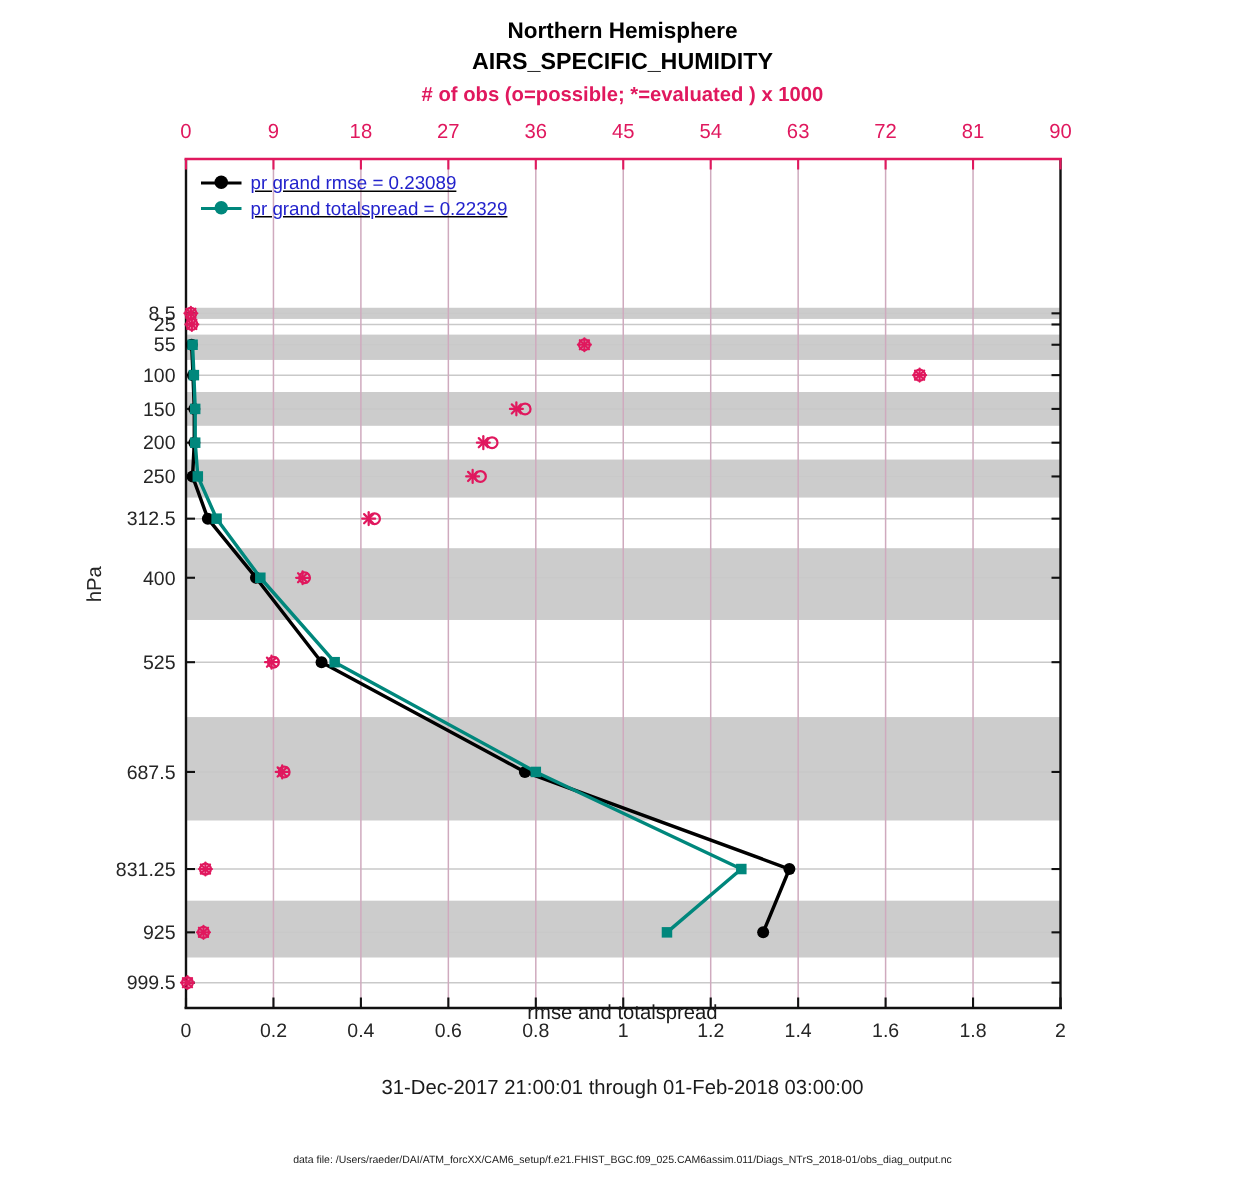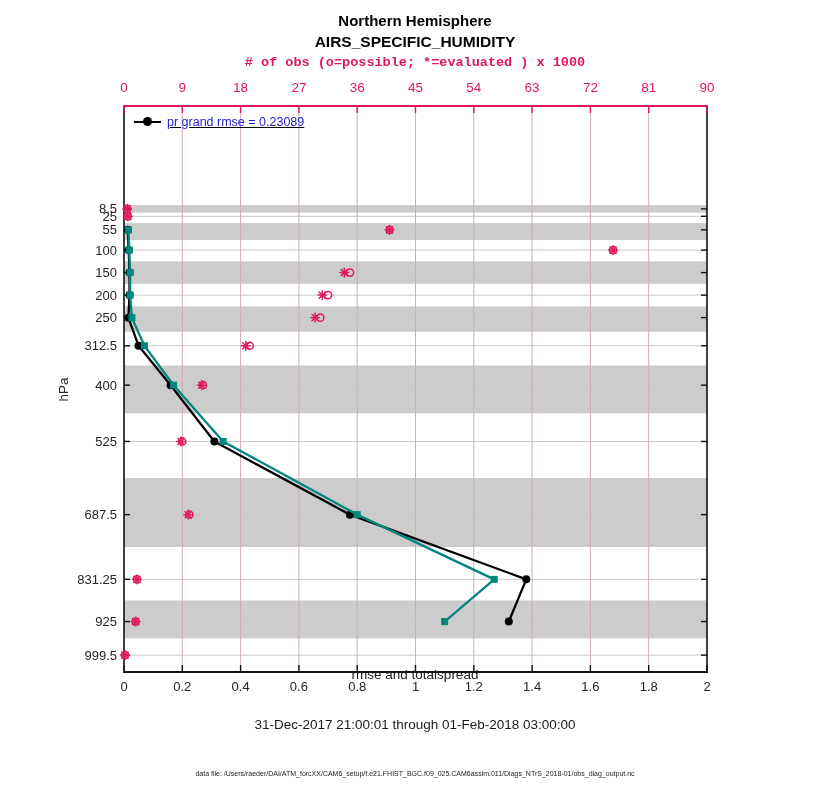--- a/index.html
+++ b/index.html
@@ -3,21 +3,21 @@
 <meta charset="utf-8">
 <style>
   html,body{margin:0;padding:0;background:#ffffff;}
   .fig{
     position:relative;width:830px;height:800px;background:#ffffff;overflow:hidden;
     font-family:"Liberation Sans","DejaVu Sans",sans-serif;
   }
   .abs{position:absolute;}
   .title1{left:0;top:12px;width:830px;text-align:center;font-size:15px;font-weight:bold;color:#000;}
   .title2{left:0;top:33px;width:830px;text-align:center;font-size:15.5px;font-weight:bold;color:#000;}
-  .obslabel{left:0;top:55px;width:830px;text-align:center;font-size:13.5px;font-weight:bold;font-family:Liberation Mono, monospace;}
+  .obslabel{left:0;top:55px;width:830px;text-align:center;font-size:13.5px;font-weight:bold;}
   .xlabel{left:0;top:667px;width:830px;text-align:center;font-size:13.5px;color:#1a1a1a;}
   .daterange{left:0;top:717px;width:830px;text-align:center;font-size:13.5px;color:#1a1a1a;}
   .footer{left:0;top:770px;width:830px;text-align:center;font-size:7px;color:#222;white-space:nowrap;}
   .ylabel{left:38px;top:382px;width:50px;text-align:center;font-size:13.5px;color:#262626;
           transform:rotate(-90deg);transform-origin:center center;}
   .legend{left:134px;top:113px;text-decoration:underline;}
   .legend-row{display:flex;align-items:center;height:17px;}
   .legend-sample{position:relative;width:27px;height:10px;margin-right:6px;}
   .legend-line{position:absolute;left:0;top:4px;width:27px;height:2.5px;}
   .legend-dot{position:absolute;left:9px;top:0;width:9px;height:9px;border-radius:50%;}
@@ -250,19 +250,26 @@
   <div class="abs obslabel" id="obslabel" style="color: rgb(224, 24, 94);"># of obs (o=possible; *=evaluated ) x 1000</div>
 
   <div class="abs legend">
     <div class="legend-row">
       <span class="legend-sample">
         <span class="legend-line" id="leg-line-0" style="background: rgb(0, 0, 0);"></span>
         <span class="legend-dot" id="leg-dot-0" style="background: rgb(0, 0, 0);"></span>
       </span>
       <span class="legend-label">pr grand rmse = 0.23089</span>
     </div>
+    <div class="legend-row">
+      <span class="legend-sample">
+        <span class="legend-line" id="leg-line-1" style="background: rgb(0, 135, 124);"></span>
+        <span class="legend-dot" id="leg-dot-1" style="background: rgb(0, 135, 124);"></span>
+      </span>
+      <span class="legend-label">pr grand totalspread = 0.22329</span>
+    </div>
   </div>
 
   <div class="abs ylabel">hPa</div>
   <div class="abs xlabel">rmse and totalspread</div>
   <div class="abs daterange">31-Dec-2017 21:00:01 through 01-Feb-2018 03:00:00</div>
   <div class="abs footer">data file: /Users/raeder/DAI/ATM_forcXX/CAM6_setup/f.e21.FHIST_BGC.f09_025.CAM6assim.011/Diags_NTrS_2018-01/obs_diag_output.nc</div>
 </div>
 
 </body></html>

